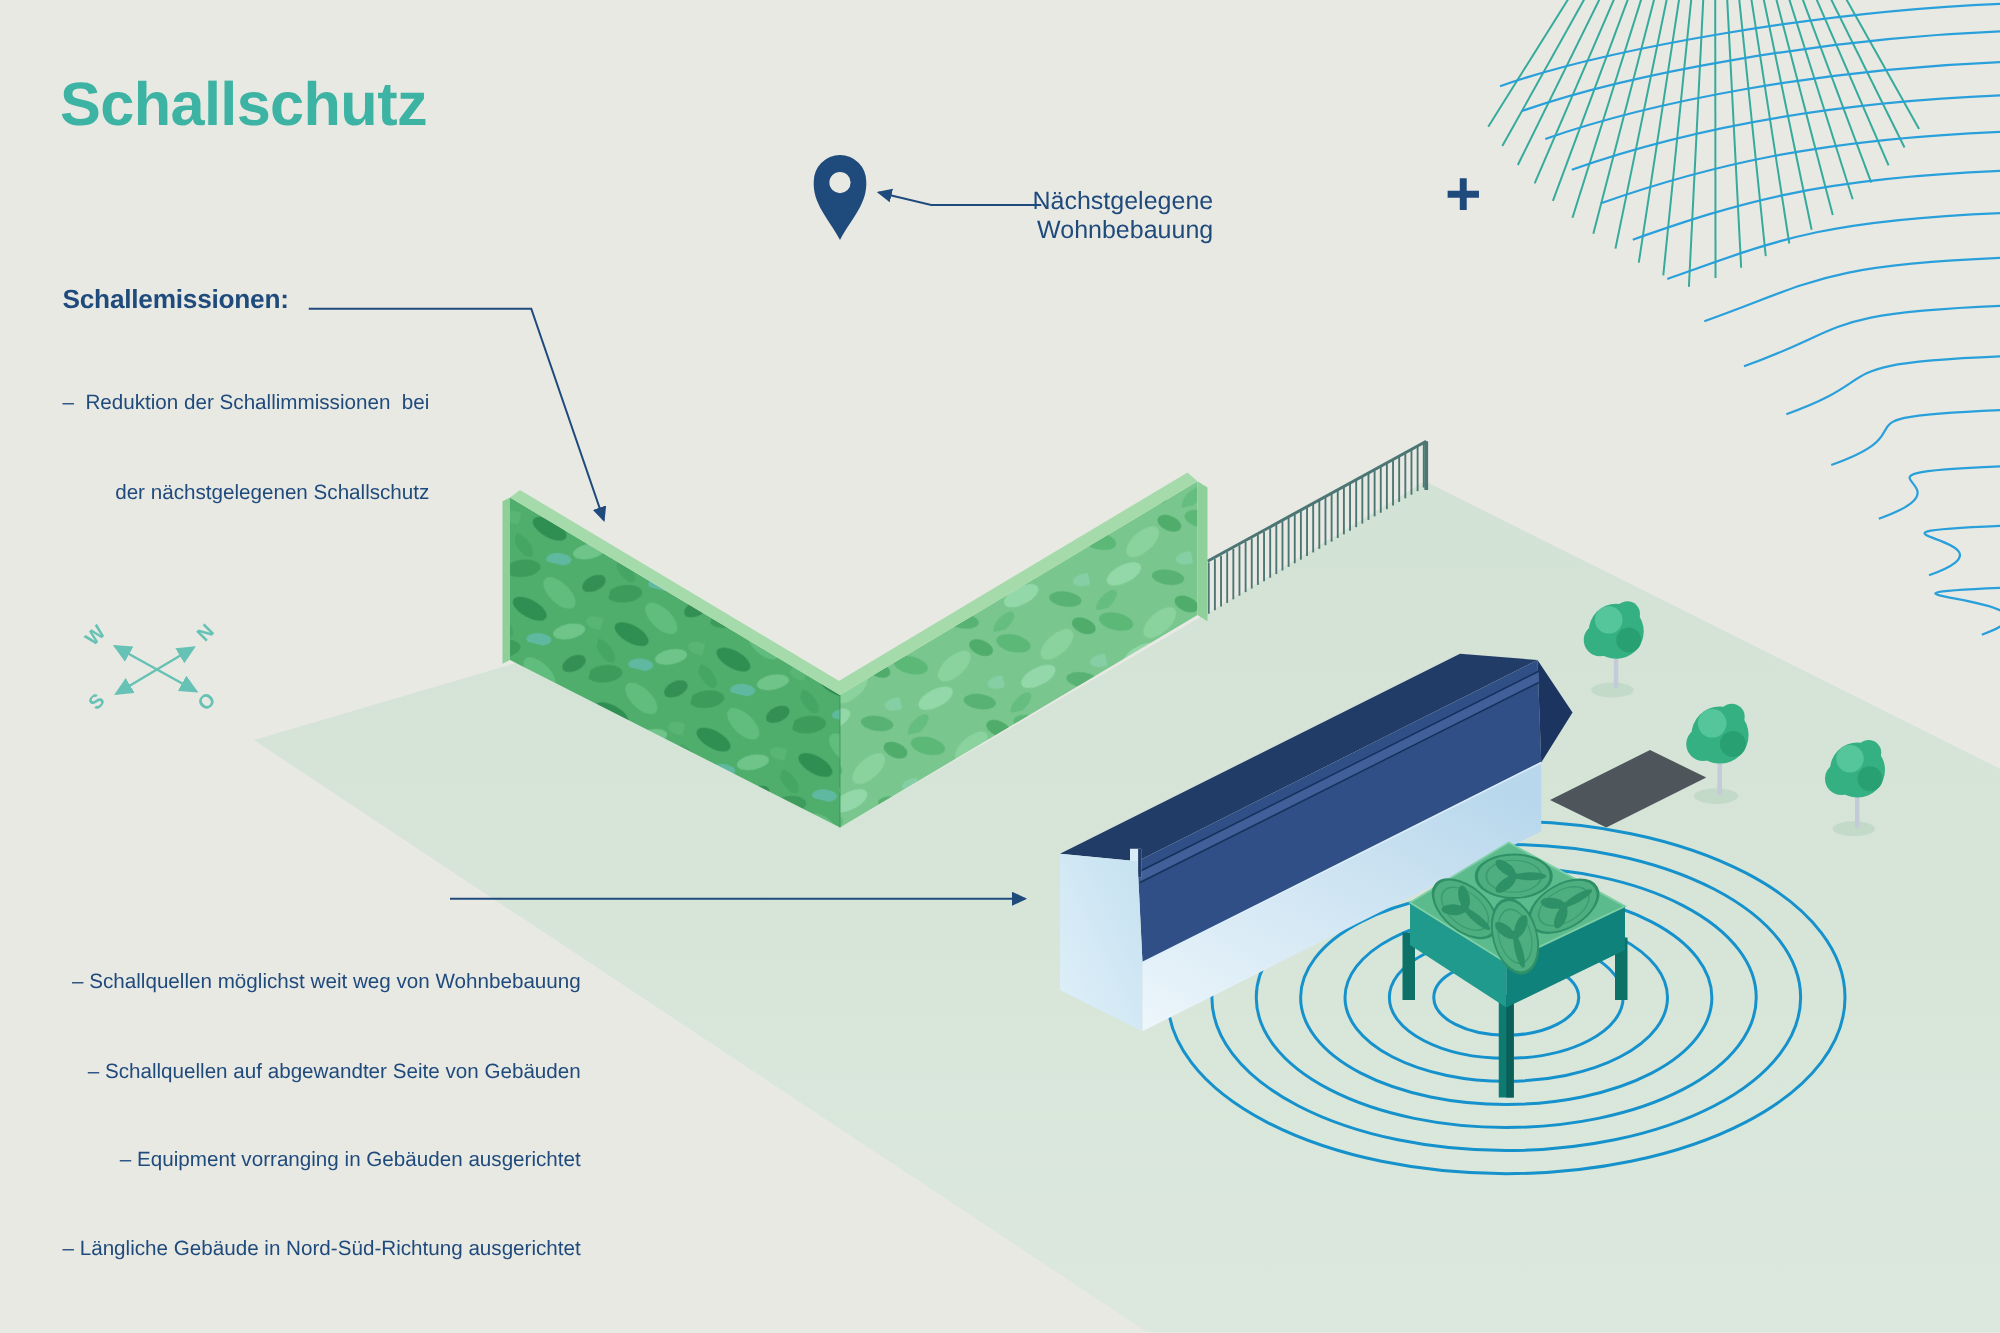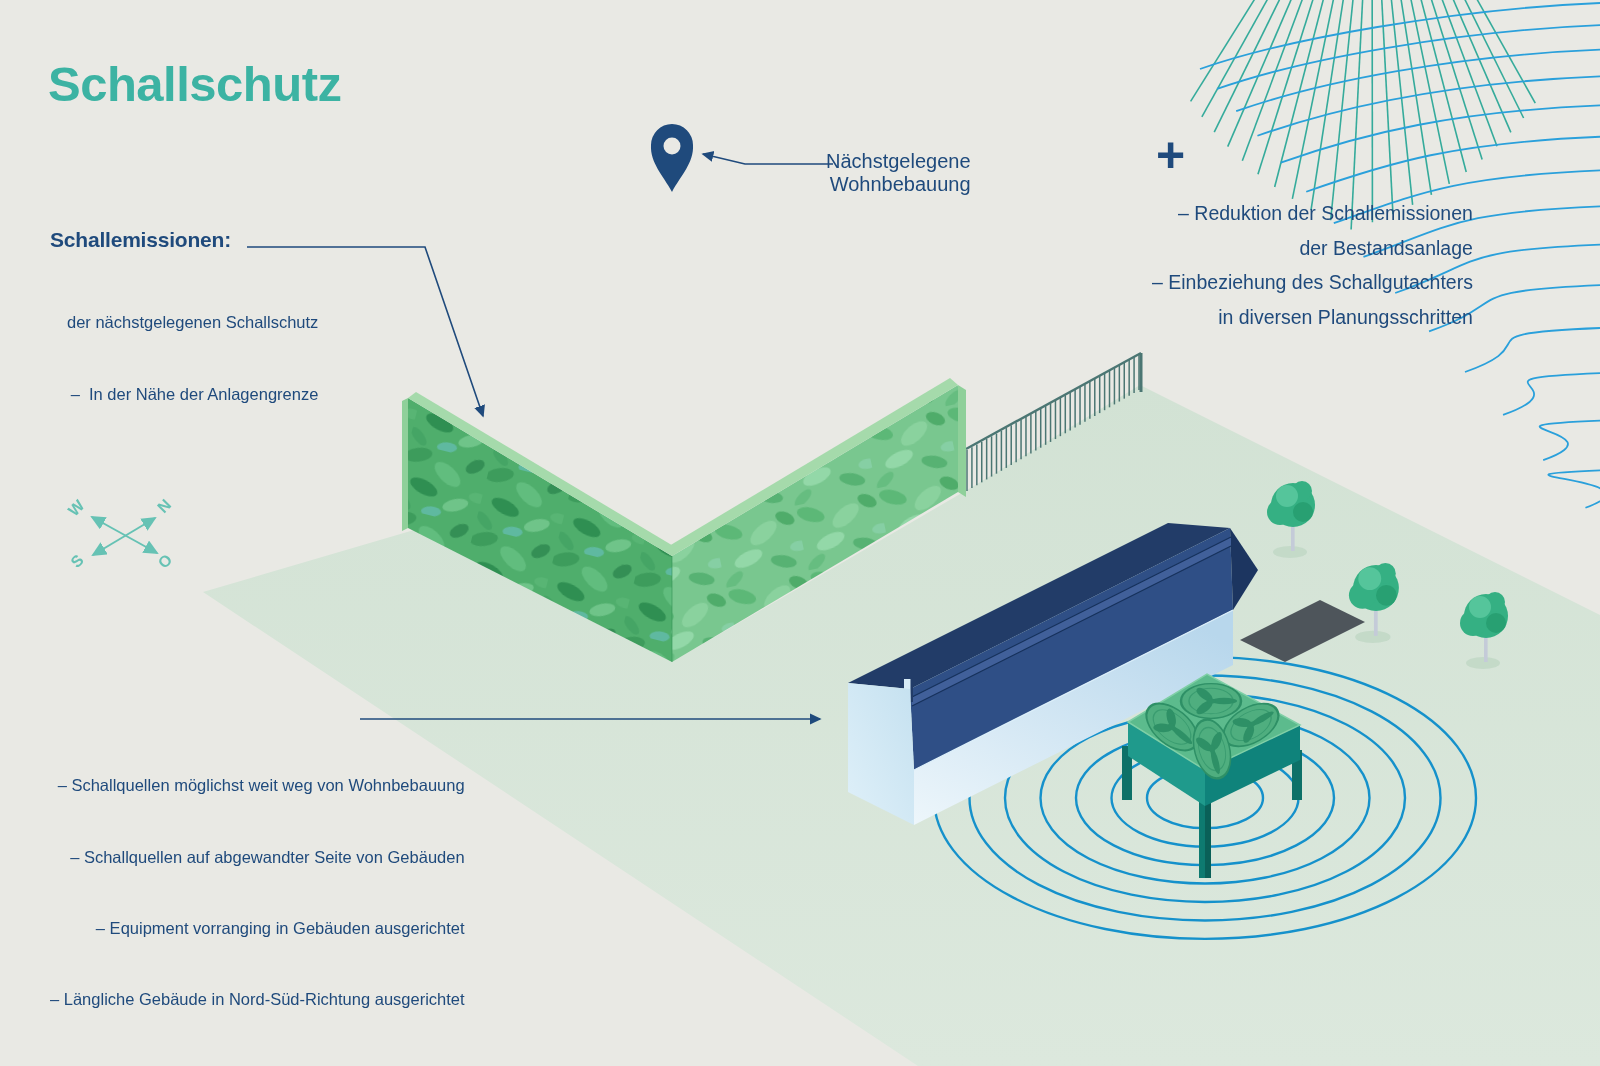--- a/index.html
+++ b/index.html
@@ -250,36 +250,30 @@
     <path d="M247,247 H425 L483,416" marker-end="url(#arrNavy)"></path>
     <path d="M360,719 H820" marker-end="url(#arrNavy)"></path>
     <path d="M833,164 H745 L703,154" marker-end="url(#arrNavy)"></path>
   </g>
 </svg>
 
 <div class="txt title">Schallschutz</div>
 
 <div class="txt sec-heading wand-heading">Schallemissionen:</div>
 <div class="txt wand-list">
+  <div>–  Reduktion der Schallimmissionen  bei</div>
   <div class="cont">der nächstgelegenen Schallschutz</div>
-  <div>–  In der Nähe der Anlagengrenze</div>
 </div>
 
 <div class="txt pin-label">
   <div>Nächstgelegene</div>
   <div>Wohnbebauung</div>
 </div>
 
 <div class="txt plus-sign">+</div>
-<div class="txt plus-list">
-  <div>–  Reduktion der Schallemissionen</div>
-  <div class="cont">der Bestandsanlage</div>
-  <div>–  Einbeziehung des Schallgutachters</div>
-  <div class="cont">in diversen Planungsschritten</div>
-</div>
 
 <div class="txt place-list">
   <div>– Schallquellen möglichst weit weg von Wohnbebauung</div>
   <div>– Schallquellen auf abgewandter Seite von Gebäuden</div>
   <div>– Equipment vorranging in Gebäuden ausgerichtet</div>
   <div>– Längliche Gebäude in Nord-Süd-Richtung ausgerichtet</div>
 </div>
 
 </div>
 

